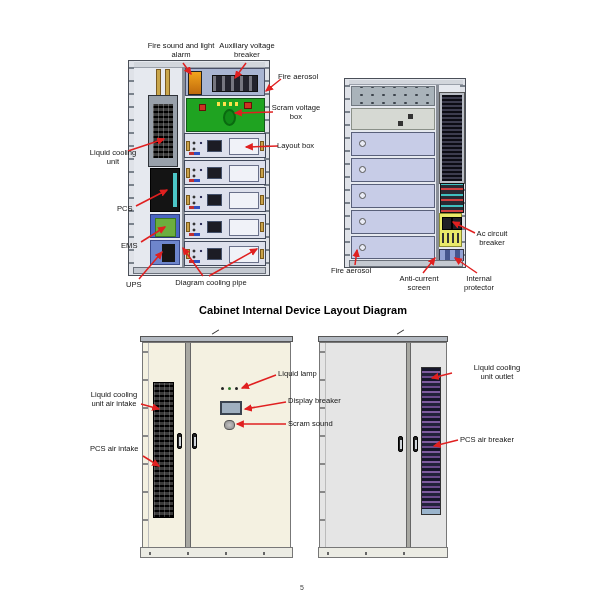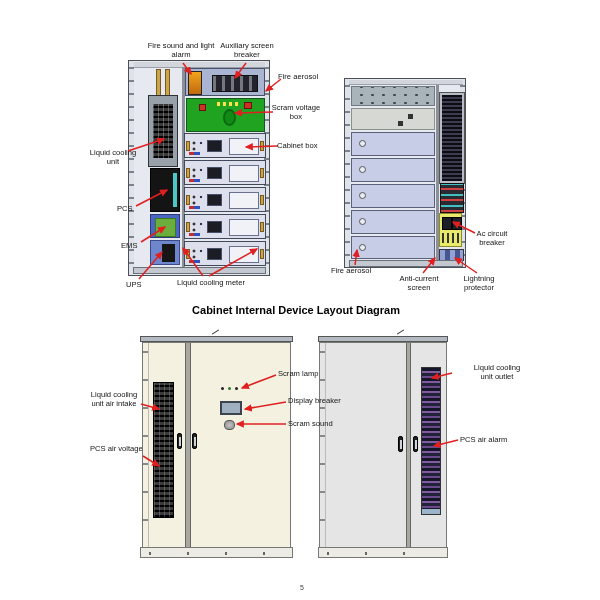--- a/index.html
+++ b/index.html
@@ -212,47 +212,47 @@
     <line x1="286" y1="402" x2="245" y2="409" marker-end="url(#ah)"></line>
     <line x1="286" y1="424" x2="237" y2="424" marker-end="url(#ah)"></line>
     <line x1="141" y1="404" x2="159" y2="409" marker-end="url(#ah)"></line>
     <line x1="143" y1="456" x2="159" y2="466" marker-end="url(#ah)"></line>
     <line x1="452" y1="373" x2="432" y2="378" marker-end="url(#ah)"></line>
     <line x1="458" y1="440" x2="434" y2="446" marker-end="url(#ah)"></line>
   </svg>
 
   <div class="lbl c" style="left:181px;top:41px">Fire sound and light
 alarm</div>
-  <div class="lbl c" style="left:247px;top:41px">Auxiliary screen
+  <div class="lbl c" style="left:247px;top:41px">Auxiliary voltage
 breaker</div>
   <div class="lbl" style="left:278px;top:72px">Fire aerosol</div>
   <div class="lbl c" style="left:296px;top:103px">Scram voltage
 box</div>
-  <div class="lbl" style="left:277px;top:141px">Cabinet box</div>
+  <div class="lbl" style="left:277px;top:141px">Layout box</div>
   <div class="lbl c" style="left:113px;top:148px">Liquid cooling
 unit</div>
   <div class="lbl" style="left:117px;top:204px">PCS</div>
   <div class="lbl" style="left:121px;top:241px">EMS</div>
   <div class="lbl" style="left:126px;top:280px">UPS</div>
-  <div class="lbl c" style="left:211px;top:278px">Liquid cooling meter</div>
+  <div class="lbl c" style="left:211px;top:278px">Diagram cooling pipe</div>
 
   <div class="lbl c" style="left:492px;top:229px">Ac circuit
 breaker</div>
   <div class="lbl" style="left:331px;top:266px">Fire aerosol</div>
   <div class="lbl c" style="left:419px;top:274px">Anti-current
 screen</div>
-  <div class="lbl c" style="left:479px;top:274px">Lightning
+  <div class="lbl c" style="left:479px;top:274px">Internal
 protector</div>
 
-  <div class="lbl" style="left:278px;top:369px">Scram lamp</div>
+  <div class="lbl" style="left:278px;top:369px">Liquid lamp</div>
   <div class="lbl" style="left:288px;top:396px">Display breaker</div>
   <div class="lbl" style="left:288px;top:419px">Scram sound</div>
   <div class="lbl c" style="left:114px;top:390px">Liquid cooling
 unit air intake</div>
-  <div class="lbl" style="left:90px;top:444px">PCS air voltage</div>
+  <div class="lbl" style="left:90px;top:444px">PCS air intake</div>
 
   <div class="lbl c" style="left:497px;top:363px">Liquid cooling
 unit outlet</div>
-  <div class="lbl" style="left:460px;top:435px">PCS air alarm</div>
-
-  <div class="title" style="left:296px;top:304px">Cabinet Internal Device Layout Diagram</div>
+  <div class="lbl" style="left:460px;top:435px">PCS air breaker</div>
+
+  <div class="title" style="left:303px;top:304px">Cabinet Internal Device Layout Diagram</div>
   <div class="pageno" style="left:302px;top:584px">5</div>
 </div>
 
 </body></html>

